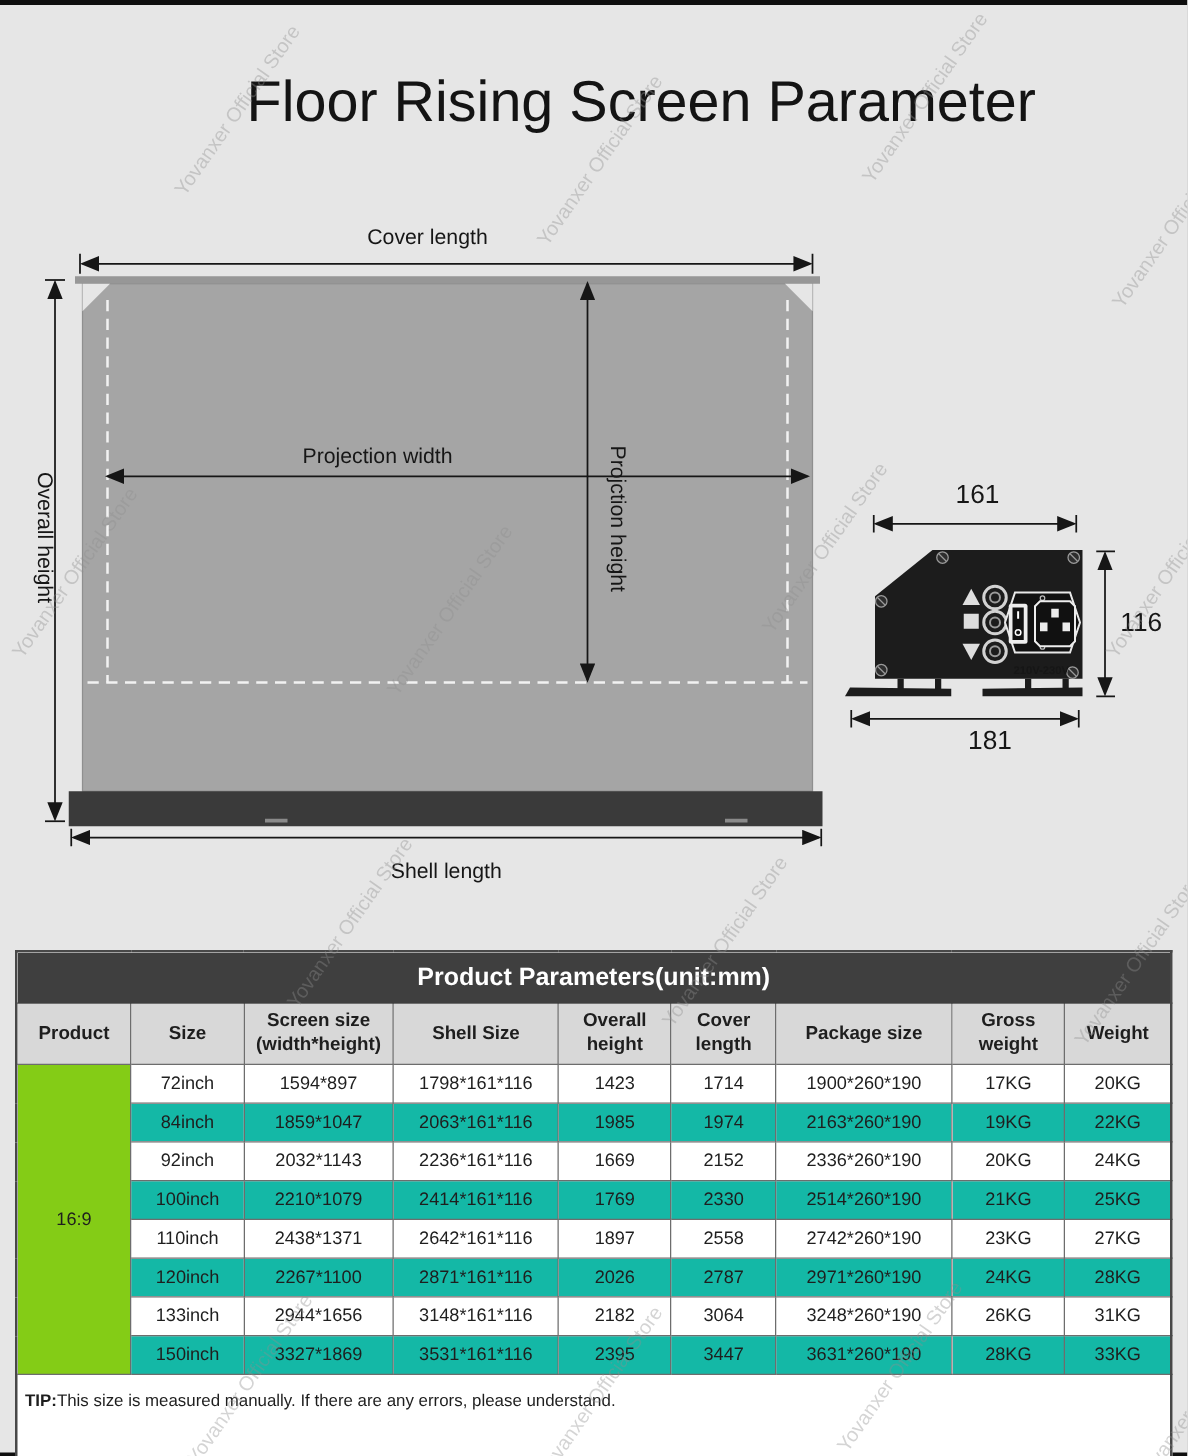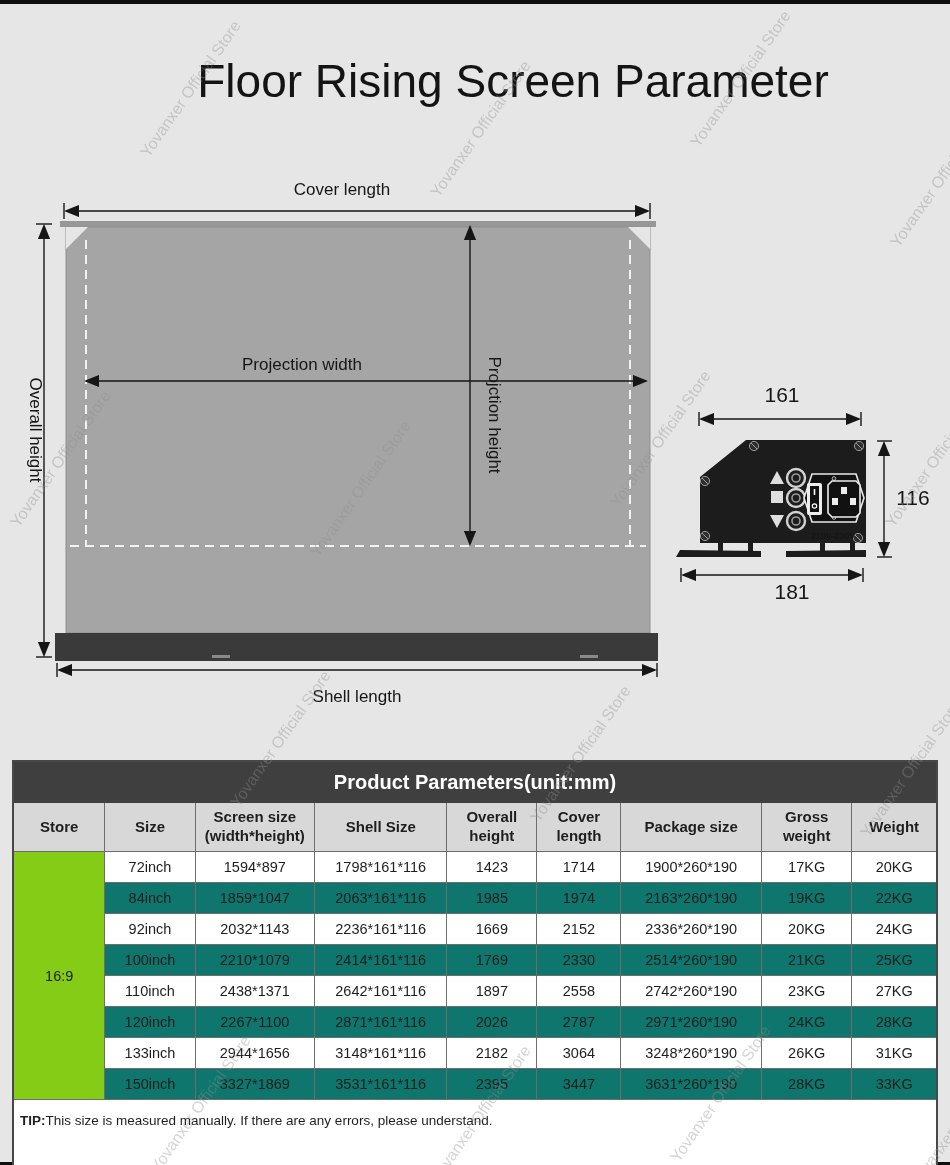--- a/index.html
+++ b/index.html
@@ -43,21 +43,21 @@
   }
   tr.title-row td{
     background:#3f3f3f;color:#ffffff;font-weight:bold;font-size:20px;height:40px;
     border:1px solid #3f3f3f;
   }
   tr.head-row th{
     background:#d8d8d8;font-size:15px;font-weight:bold;height:48px;
     white-space:pre-line;line-height:1.25;
   }
   tr.data-row td{height:30px;font-size:14.5px;}
-  tr.data-row.alt{background:#0f766e;}
+  tr.data-row.alt{background:#14b8a6;}
   td.format-cell{background:#84cc16;font-size:14.5px;}
   tr.tip-row td{
     height:56px;background:#ffffff;text-align:left;vertical-align:top;
     padding:13px 6px 0 6px;font-size:13.5px;
   }
   tr.tip-row b{font-weight:bold;}
 </style>
 </head>
 <body>
 
@@ -205,21 +205,21 @@
           <col style="width:9.1%">
         <col style="width:15.2%">
           <col style="width:9.8%">
           <col style="width:9.2%">
       </colgroup>
       <tbody>
         <tr class="title-row">
           <td colspan="9">Product Parameters(unit:mm)</td>
         </tr>
         <tr class="head-row">
-          <th>Store</th>
+          <th>Product</th>
           <th>Size</th>
           <th>Screen size
 (width*height)</th>
           <th>Shell Size</th>
           <th>Overall
 height</th>
           <th>Cover
 length</th>
           <th>Package size</th>
           <th>Gross

